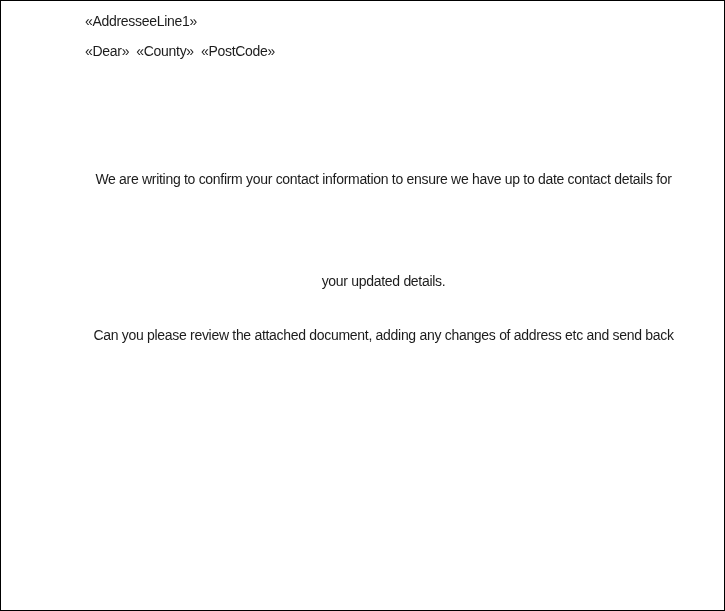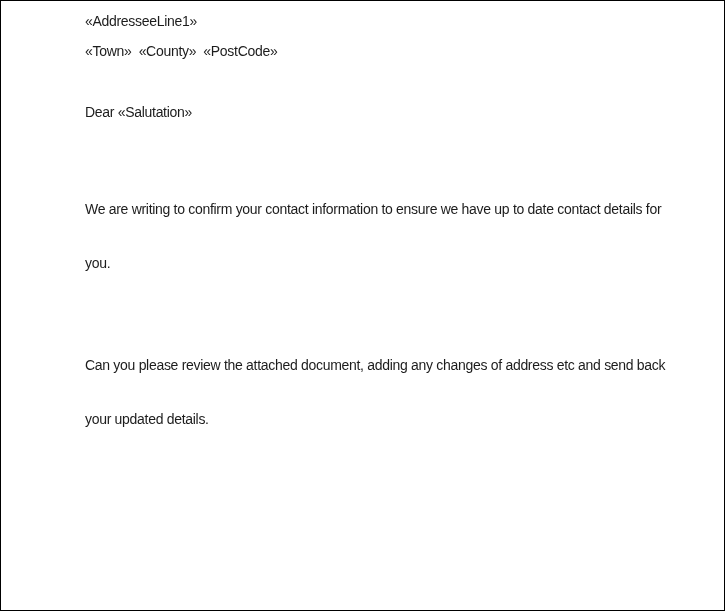--- a/index.html
+++ b/index.html
@@ -23,47 +23,46 @@
     letter-spacing: -0.3px;
     line-height: 18px;
   }
   .para {
     margin: 0 0 12.4px 0;
     white-space: pre-wrap;
   }
   .para .line {
     display: block;
     white-space: pre;
+    text-align: center;
   }
   .blank-para {
     height: 18px;
     margin: 0 0 12.4px 0;
   }
 </style>
 </head>
 <body>
 
 <div class="page">
   <div class="letter-content">
 
     <p class="para">«AddresseeLine1»</p>
-    <p class="para">«Town»  «County»  «PostCode»</p>
+    <p class="para">«Dear»  «County»  «PostCode»</p>
 
     <div class="blank-para"></div>
 
-    <p class="para">Dear «Salutation»</p>
 
     <div class="blank-para"></div>
 
     <p class="para">
       <span class="line">We are writing to confirm your contact information to ensure we have up to date contact details for</span>
-      <span class="line">you.</span>
     </p>
 
     <p class="para">
+      <span class="line">your updated details.</span>
       <span class="line">Can you please review the attached document, adding any changes of address etc and send back</span>
-      <span class="line">your updated details.</span>
     </p>
 
     <div class="blank-para"></div>
 
   </div>
 </div>
 
 </body></html>

